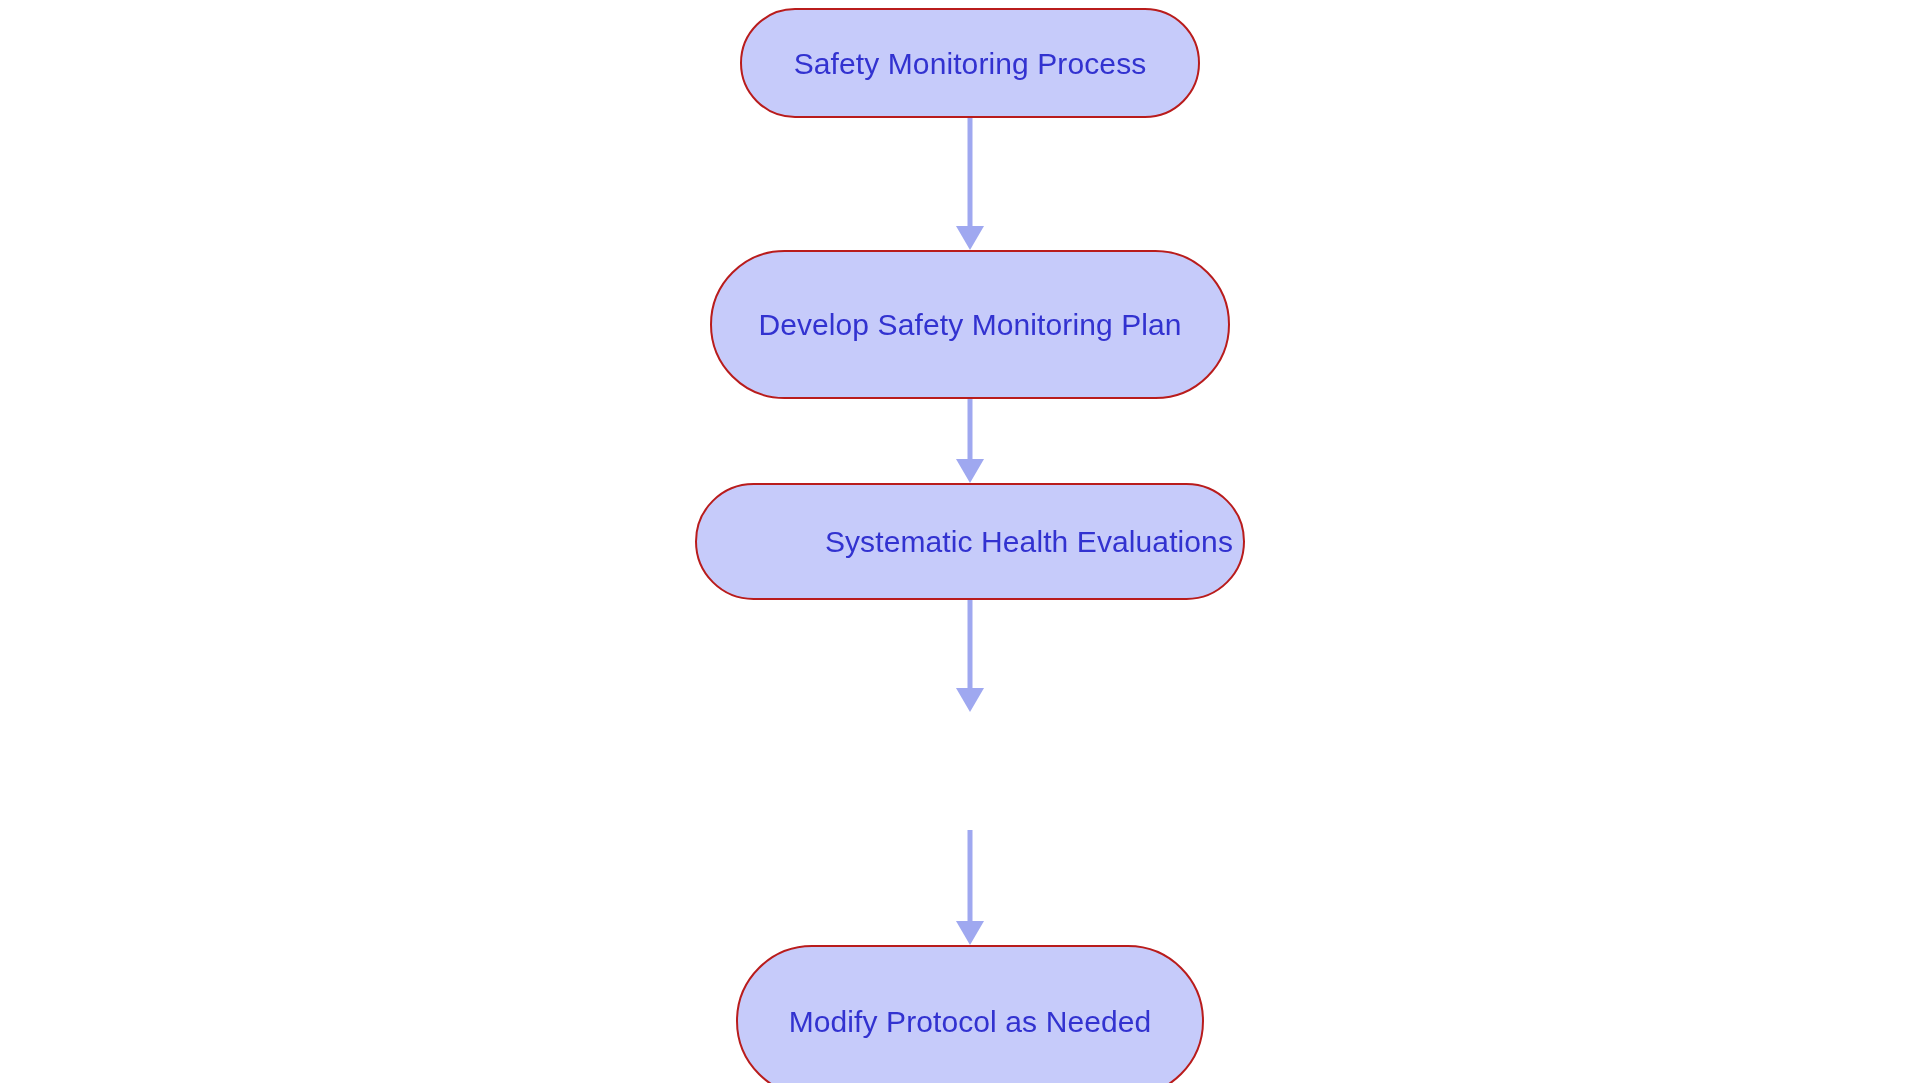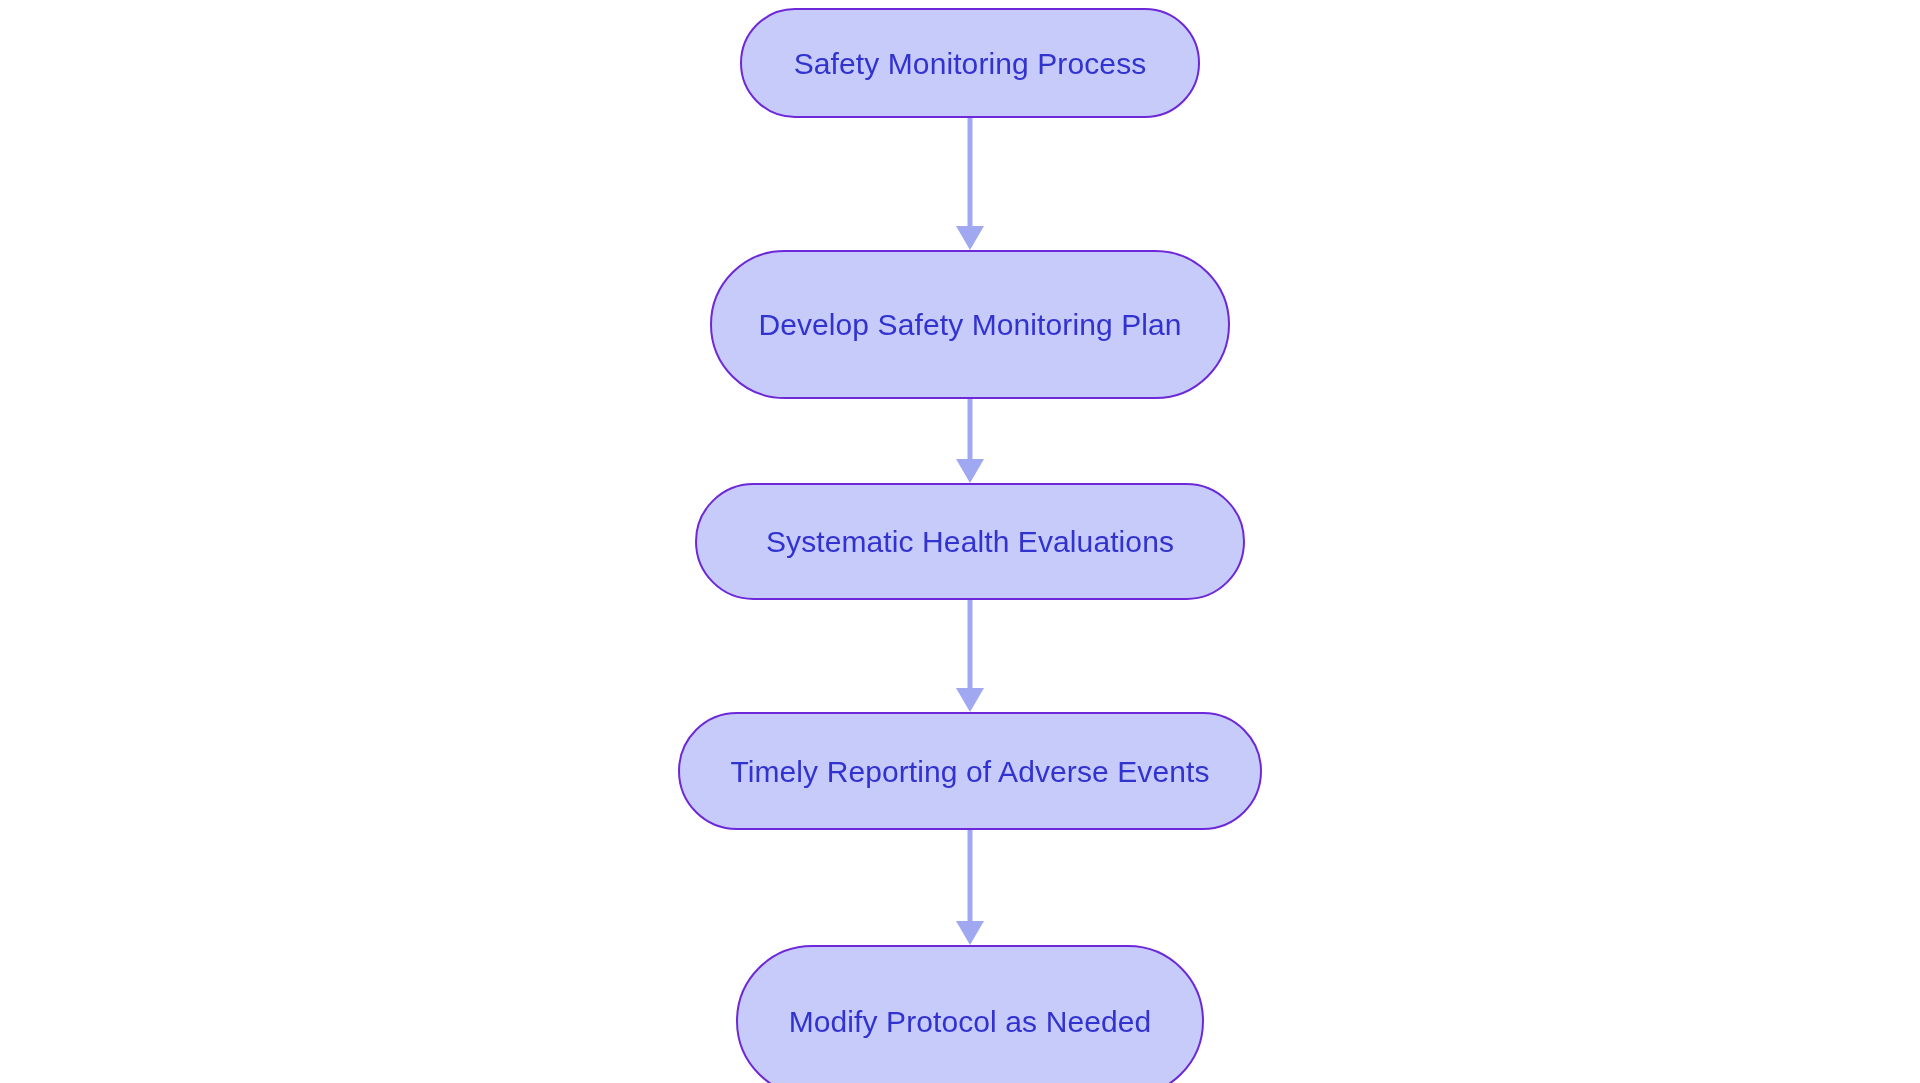--- a/index.html
+++ b/index.html
@@ -23,21 +23,21 @@
   }
 
   .flow-node {
     position: absolute;
     box-sizing: border-box;
     display: flex;
     align-items: center;
     justify-content: center;
     border-radius: 999px;
     background: #c6cbfa;
-    border: 2px solid #6d28d9;
+    border: 2px solid #b91c1c;
     color: #3232d0;
     font-size: 30px;
     font-weight: 400;
     line-height: 1.1;
     letter-spacing: 0.1px;
     white-space: nowrap;
     user-select: none;
   }
 
   .flow-node .node-label {
@@ -97,25 +97,22 @@
   </div>
 
   <div class="flow-node" style="left:740px; top:8px; width:460px; height:110px;">
     <span class="node-label">Safety Monitoring Process</span>
   </div>
 
   <div class="flow-node" style="left:710px; top:250px; width:520px; height:149px;">
     <span class="node-label">Develop Safety Monitoring Plan</span>
   </div>
 
-  <div class="flow-node" style="left:695px; top:483px; width:550px; height:117px;">
+  <div class="flow-node" style="left:695px; top:483px; width:550px; height:117px;justify-content:flex-end;">
     <span class="node-label">Systematic Health Evaluations</span>
   </div>
 
-  <div class="flow-node" style="left:678px; top:712px; width:584px; height:118px;">
-    <span class="node-label">Timely Reporting of Adverse Events</span>
-  </div>
 
   <div class="flow-node" style="left:736px; top:945px; width:468px; height:152px;">
     <span class="node-label">Modify Protocol as Needed</span>
   </div>
 
 </div>
 
 </body></html>

